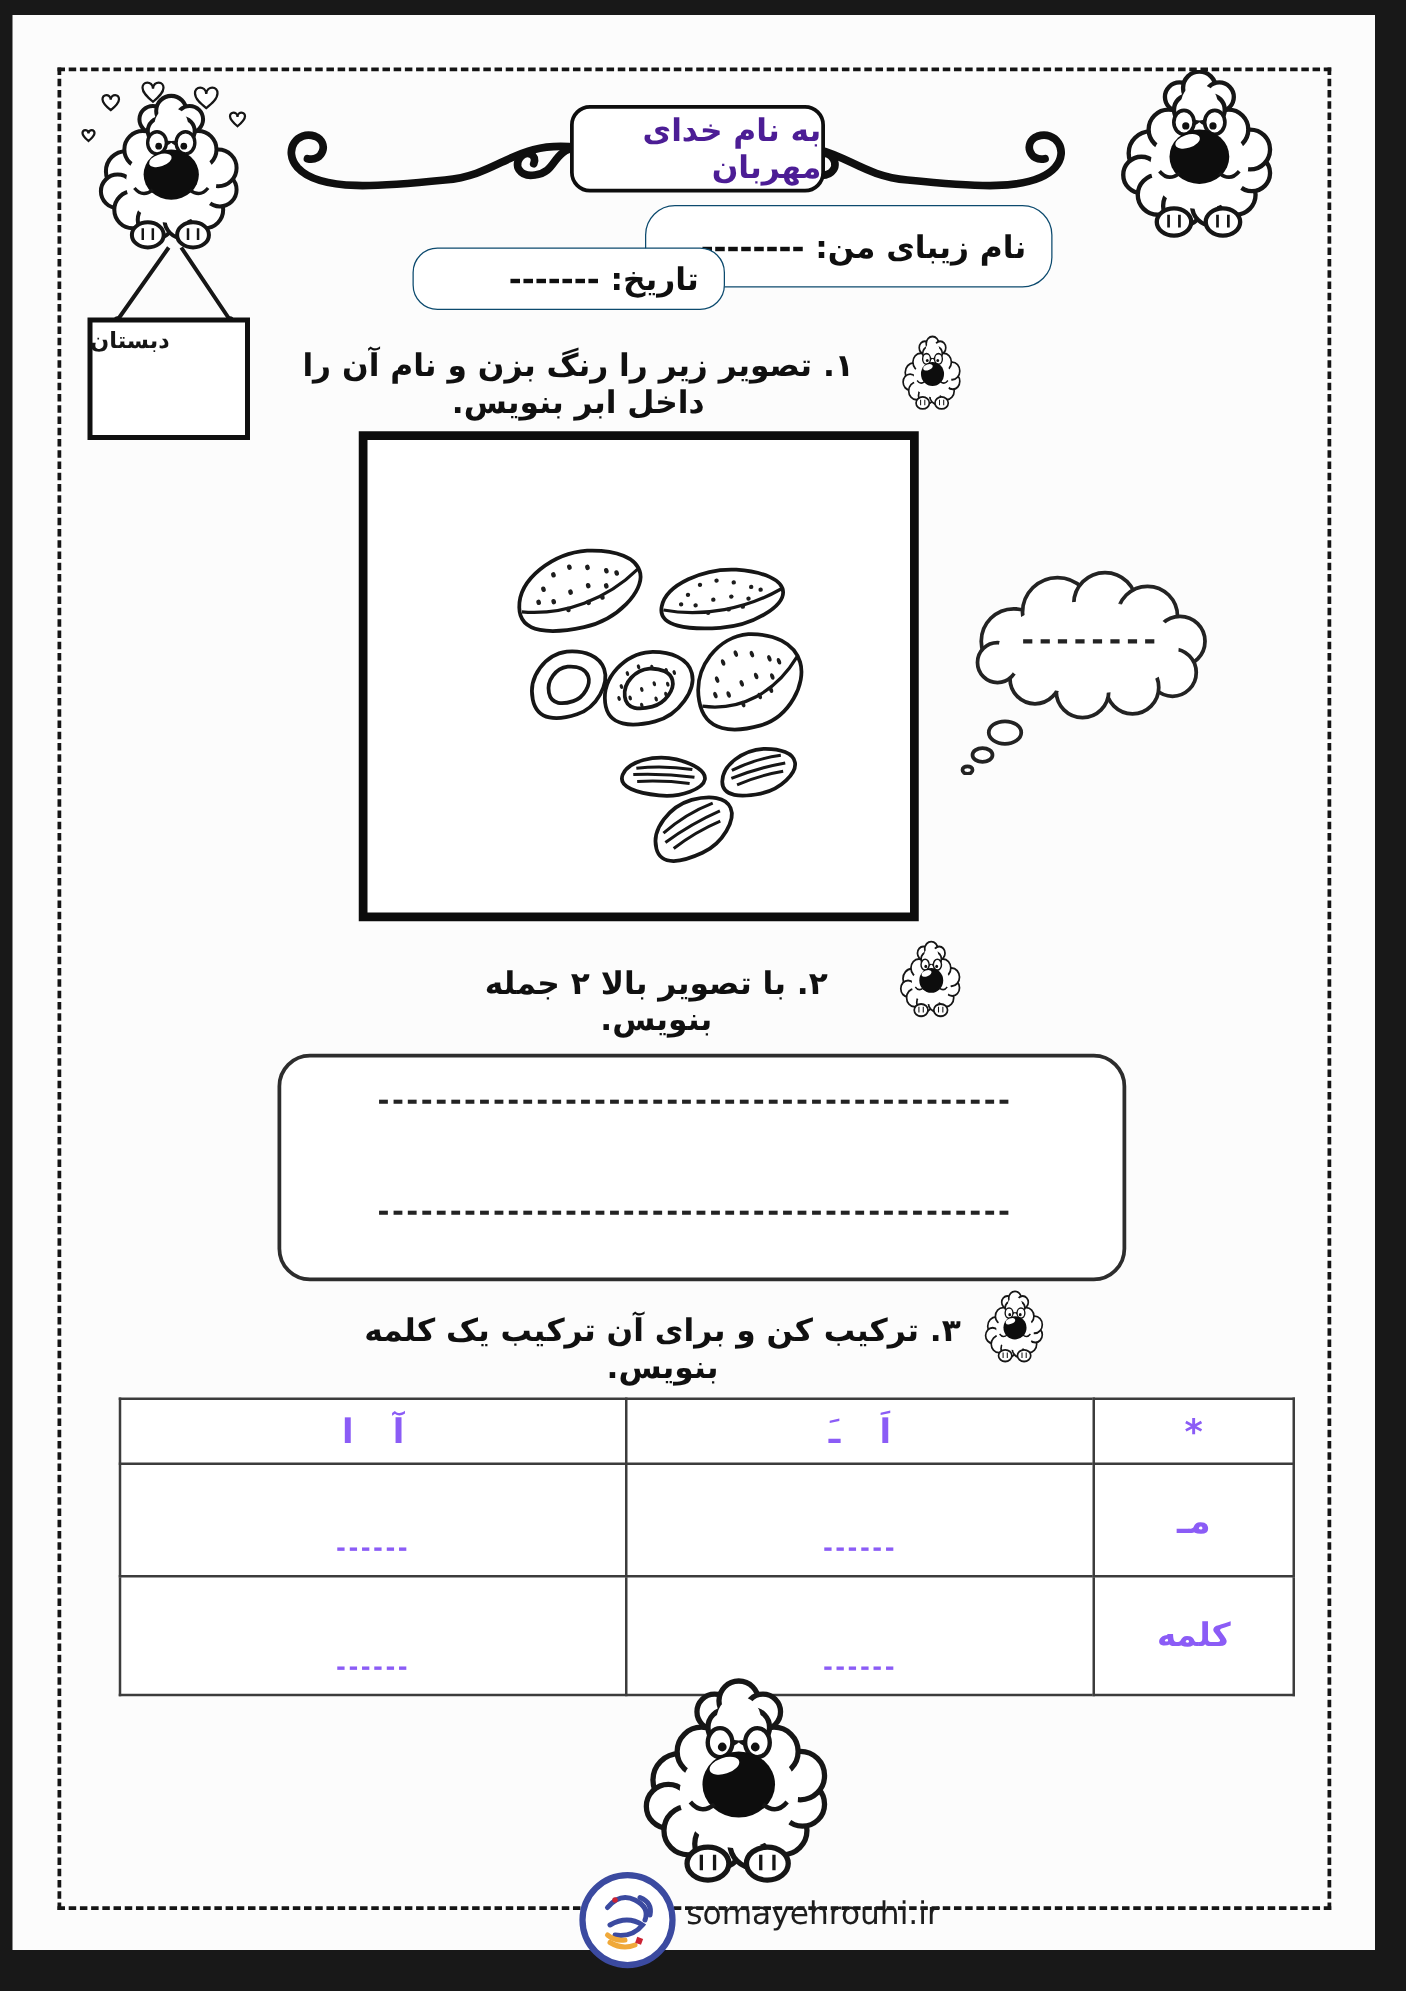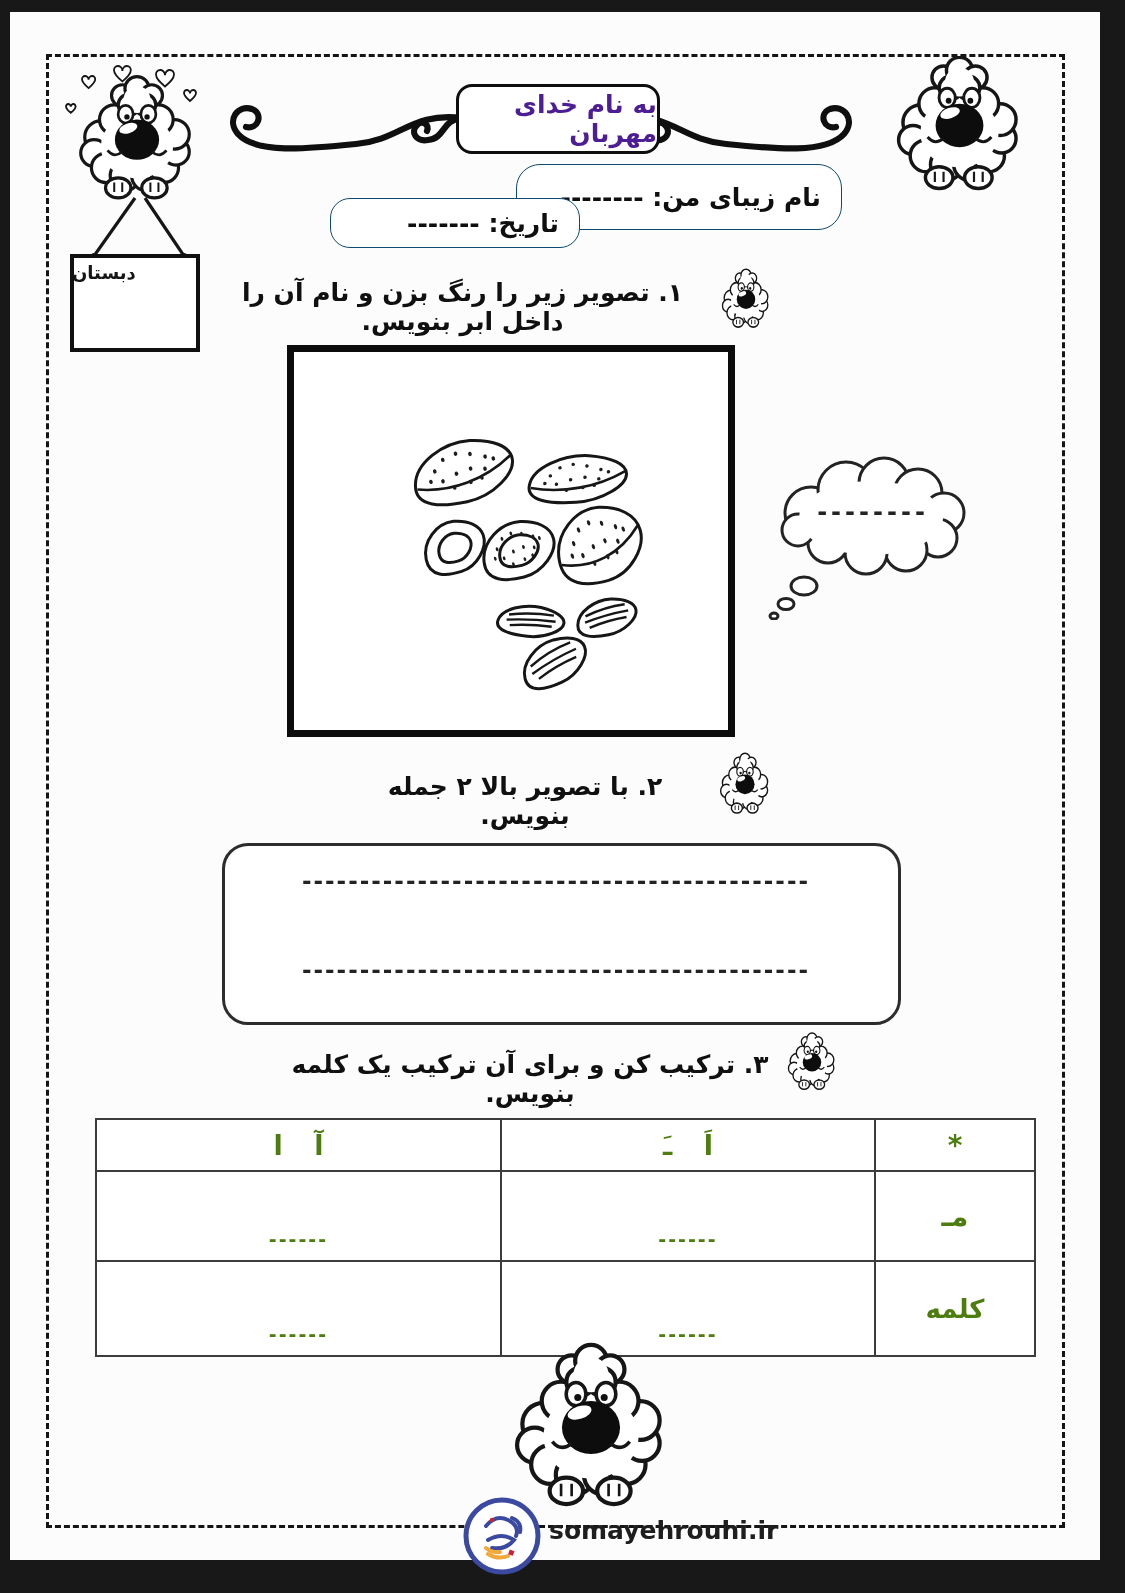--- a/index.html
+++ b/index.html
@@ -9,21 +9,21 @@
   .pborder{position:absolute;left:46px;top:54px;width:1013px;height:1468px;border:3px dashed #151515;z-index:1;}
   .abs{position:absolute;z-index:2;}
   .rtl{direction:rtl;unicode-bidi:plaintext;}
   .extext{font-size:25px;font-weight:700;text-align:center;direction:rtl;color:#101010;letter-spacing:0;}
   .signbox{background:#fff;border:3.5px solid #0e0e0e;border-radius:12px;display:flex;align-items:center;justify-content:center;
            font-weight:700;color:#4c1d95;}
   .fieldbox{background:#fff;border:1px solid #0c4a6e;border-radius:20px;display:flex;align-items:center;
             font-weight:700;color:#0f0f0f;direction:rtl;padding:0 20px;box-sizing:border-box;}
   .dashline{font-weight:900;color:#232323;letter-spacing:2px;font-size:23px;text-align:center;white-space:nowrap;}
   .worktable{border-collapse:collapse;direction:rtl;background:#fff;}
-  .worktable td{border:2px solid #3c3c3c;text-align:center;font-weight:700;color:#4d7c0f;}
+  .worktable td{border:2px solid #3c3c3c;text-align:center;font-weight:700;color:#8b5cf6;}
   .td-dash{vertical-align:bottom;padding-bottom:10px;font-size:19px;font-weight:900;letter-spacing:2px;color:#2a2a2a;}
   .hdr{font-size:27px;word-spacing:22px;}
   svg{display:block;}
 </style>
 </head>
 <body>
 
 <div class="canvas">
   <div class="page"></div>
   <div class="pborder"></div>
@@ -233,14 +233,14 @@
       <path d="M50,22 Q60,26 58,36"></path>
       <path d="M26,44 Q40,36 52,44 Q44,54 30,52"></path>
     </g>
     <g fill="none" stroke="#f0a93a" stroke-width="4" stroke-linecap="round">
       <path d="M26,58 Q36,64 46,60"></path>
         <path d="M24,52 Q30,57 38,56"></path>
     </g>
     <rect x="47" y="54" width="5" height="5" fill="#c23" transform="rotate(20 49 56)"></rect>
     <circle cx="30" cy="24" r="2.2" fill="#c23"></circle>
   </svg>
-  <div class="abs" style="left:549px;top:1516px;font-size:25px;font-weight:700;color:#1e1e1e;z-index:4">somayehrouhi.ir</div>
+  <div class="abs" style="left:549px;top:1516px;font-size:25px;font-weight:400;color:#1e1e1e;z-index:4">somayehrouhi.ir</div>
 </div>
 
 </body></html>

